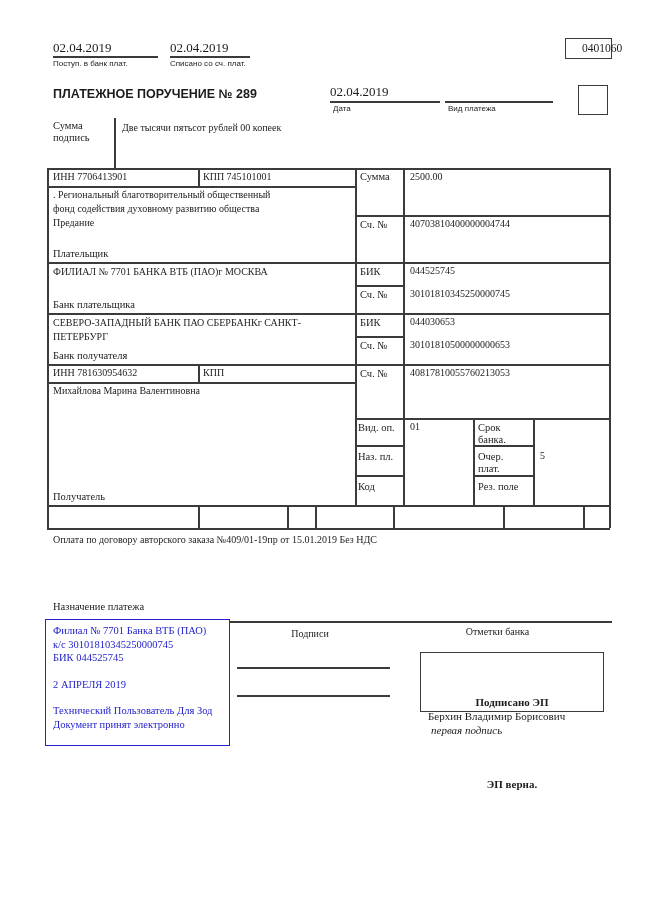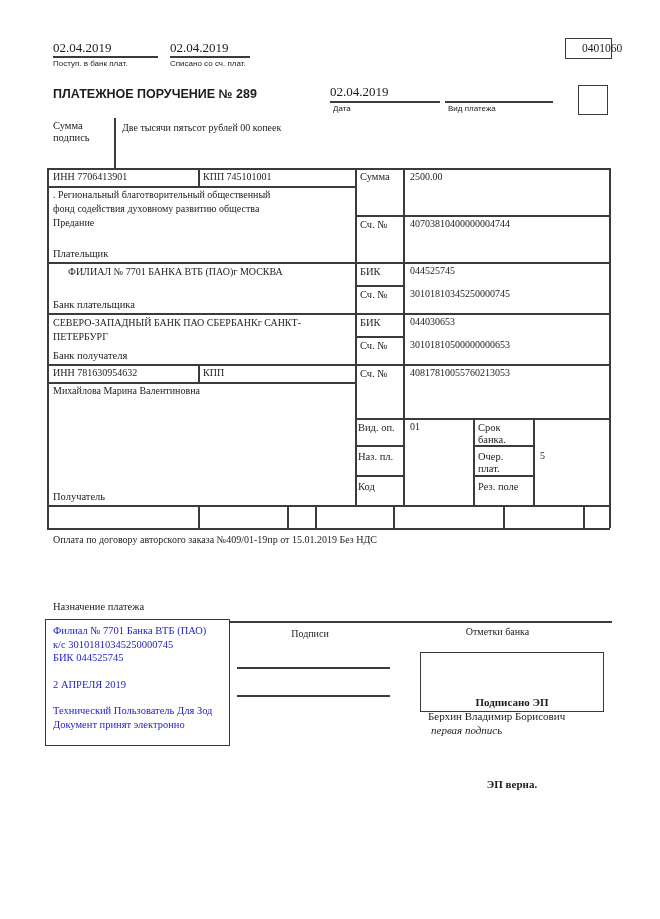--- a/index.html
+++ b/index.html
@@ -84,21 +84,21 @@
 
   <div class="abs t" style="left:53px;top:170px;">ИНН 7706413901</div>
   <div class="abs t" style="left:203px;top:170px;">КПП 745101001</div>
   <div class="abs lab" style="left:360px;top:171px;">Сумма</div>
   <div class="abs t" style="left:410px;top:170px;">2500.00</div>
   <div class="abs t" style="left:53px;top:188px;width:235px;">. Региональный благотворительный общественный фонд содействия духовному развитию общества Предание</div>
   <div class="abs lab" style="left:360px;top:219px;">Сч. №</div>
   <div class="abs t" style="left:410px;top:217px;">40703810400000004744</div>
   <div class="abs lab" style="left:53px;top:248px;">Плательщик</div>
 
-  <div class="abs t" style="left:53px;top:265px;margin-left:15px;">ФИЛИАЛ № 7701 БАНКА ВТБ (ПАО)г МОСКВА</div>
+  <div class="abs t" style="left:53px;top:265px;">ФИЛИАЛ № 7701 БАНКА ВТБ (ПАО)г МОСКВА</div>
   <div class="abs lab" style="left:360px;top:266px;">БИК</div>
   <div class="abs t" style="left:410px;top:264px;">044525745</div>
   <div class="abs lab" style="left:360px;top:289px;">Сч. №</div>
   <div class="abs t" style="left:410px;top:287px;">30101810345250000745</div>
   <div class="abs lab" style="left:53px;top:299px;">Банк плательщика</div>
 
   <div class="abs t" style="left:53px;top:316px;width:280px;">СЕВЕРО-ЗАПАДНЫЙ БАНК ПАО СБЕРБАНКг САНКТ-ПЕТЕРБУРГ</div>
   <div class="abs lab" style="left:360px;top:317px;">БИК</div>
   <div class="abs t" style="left:410px;top:315px;">044030653</div>
   <div class="abs lab" style="left:360px;top:340px;">Сч. №</div>

